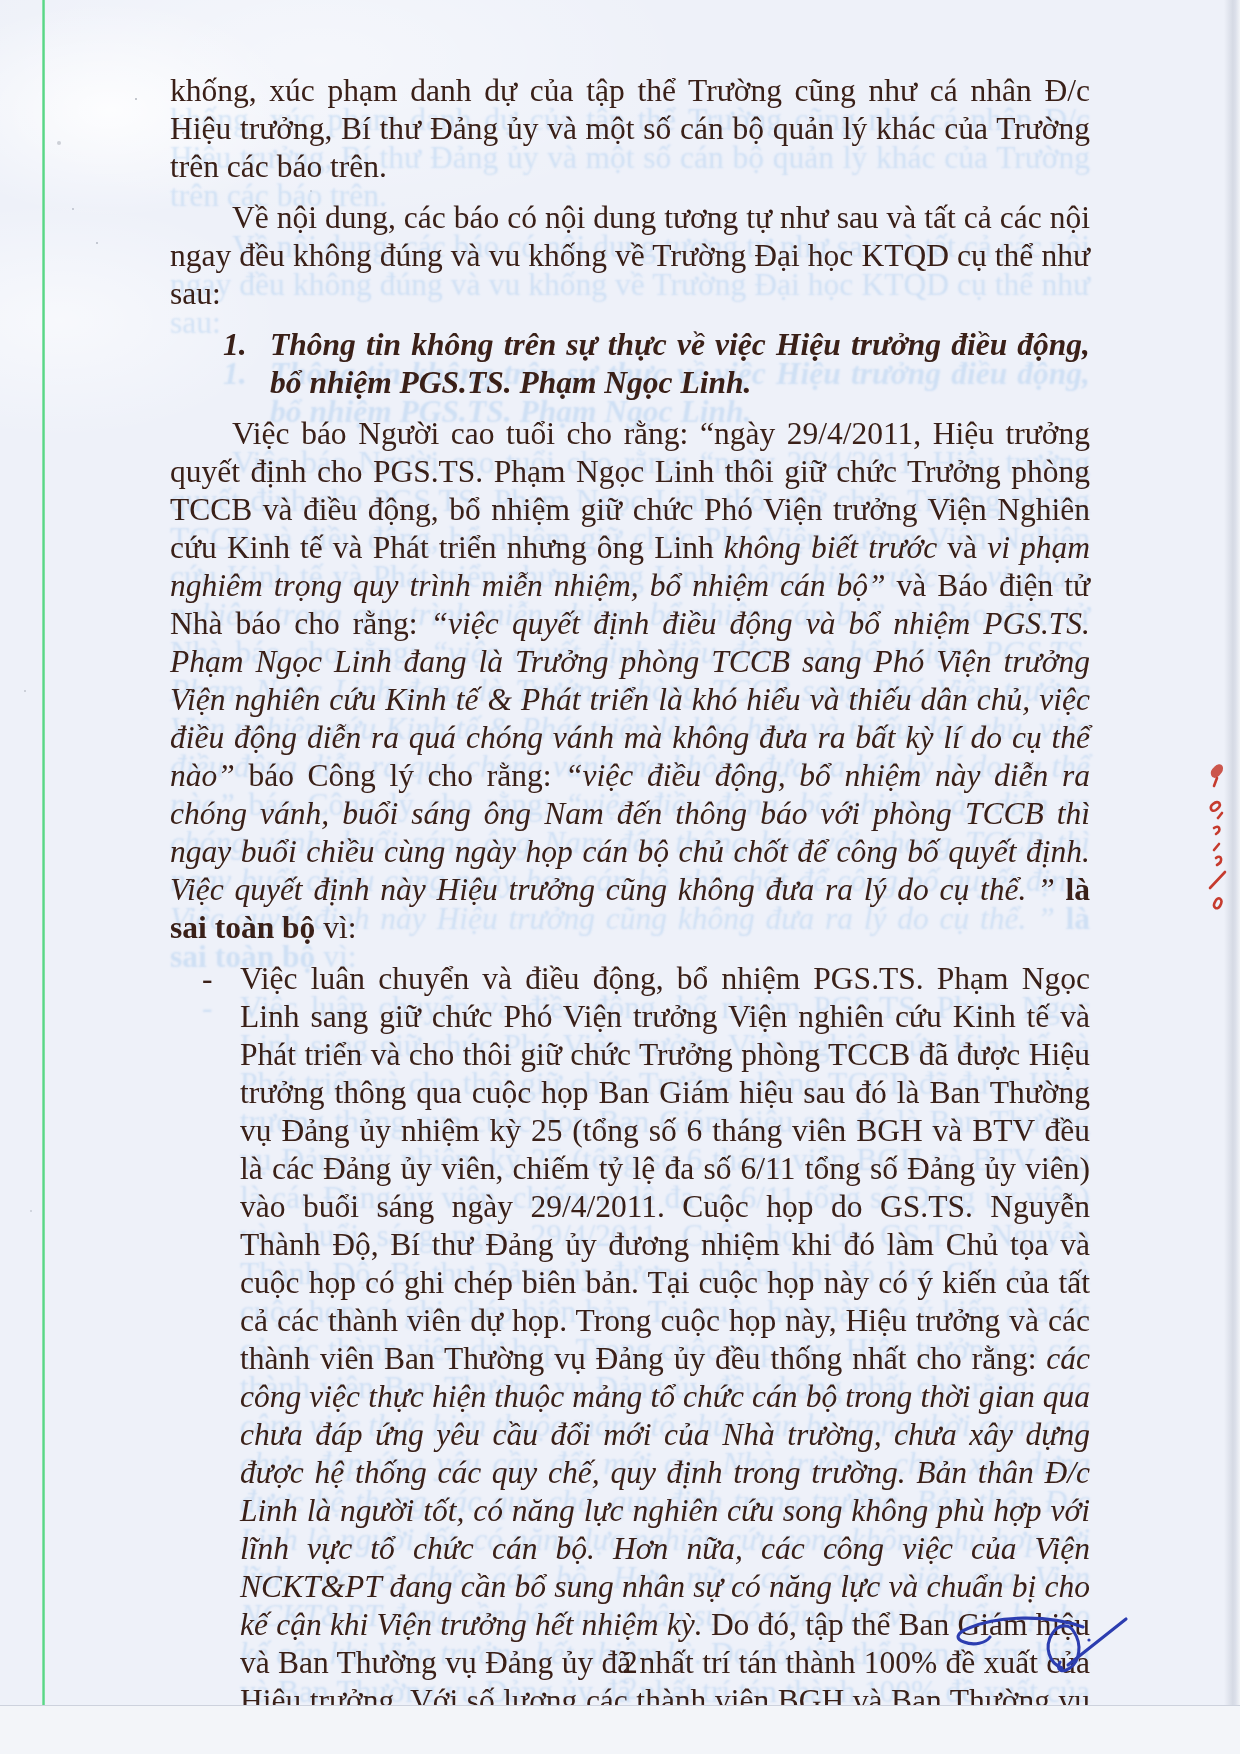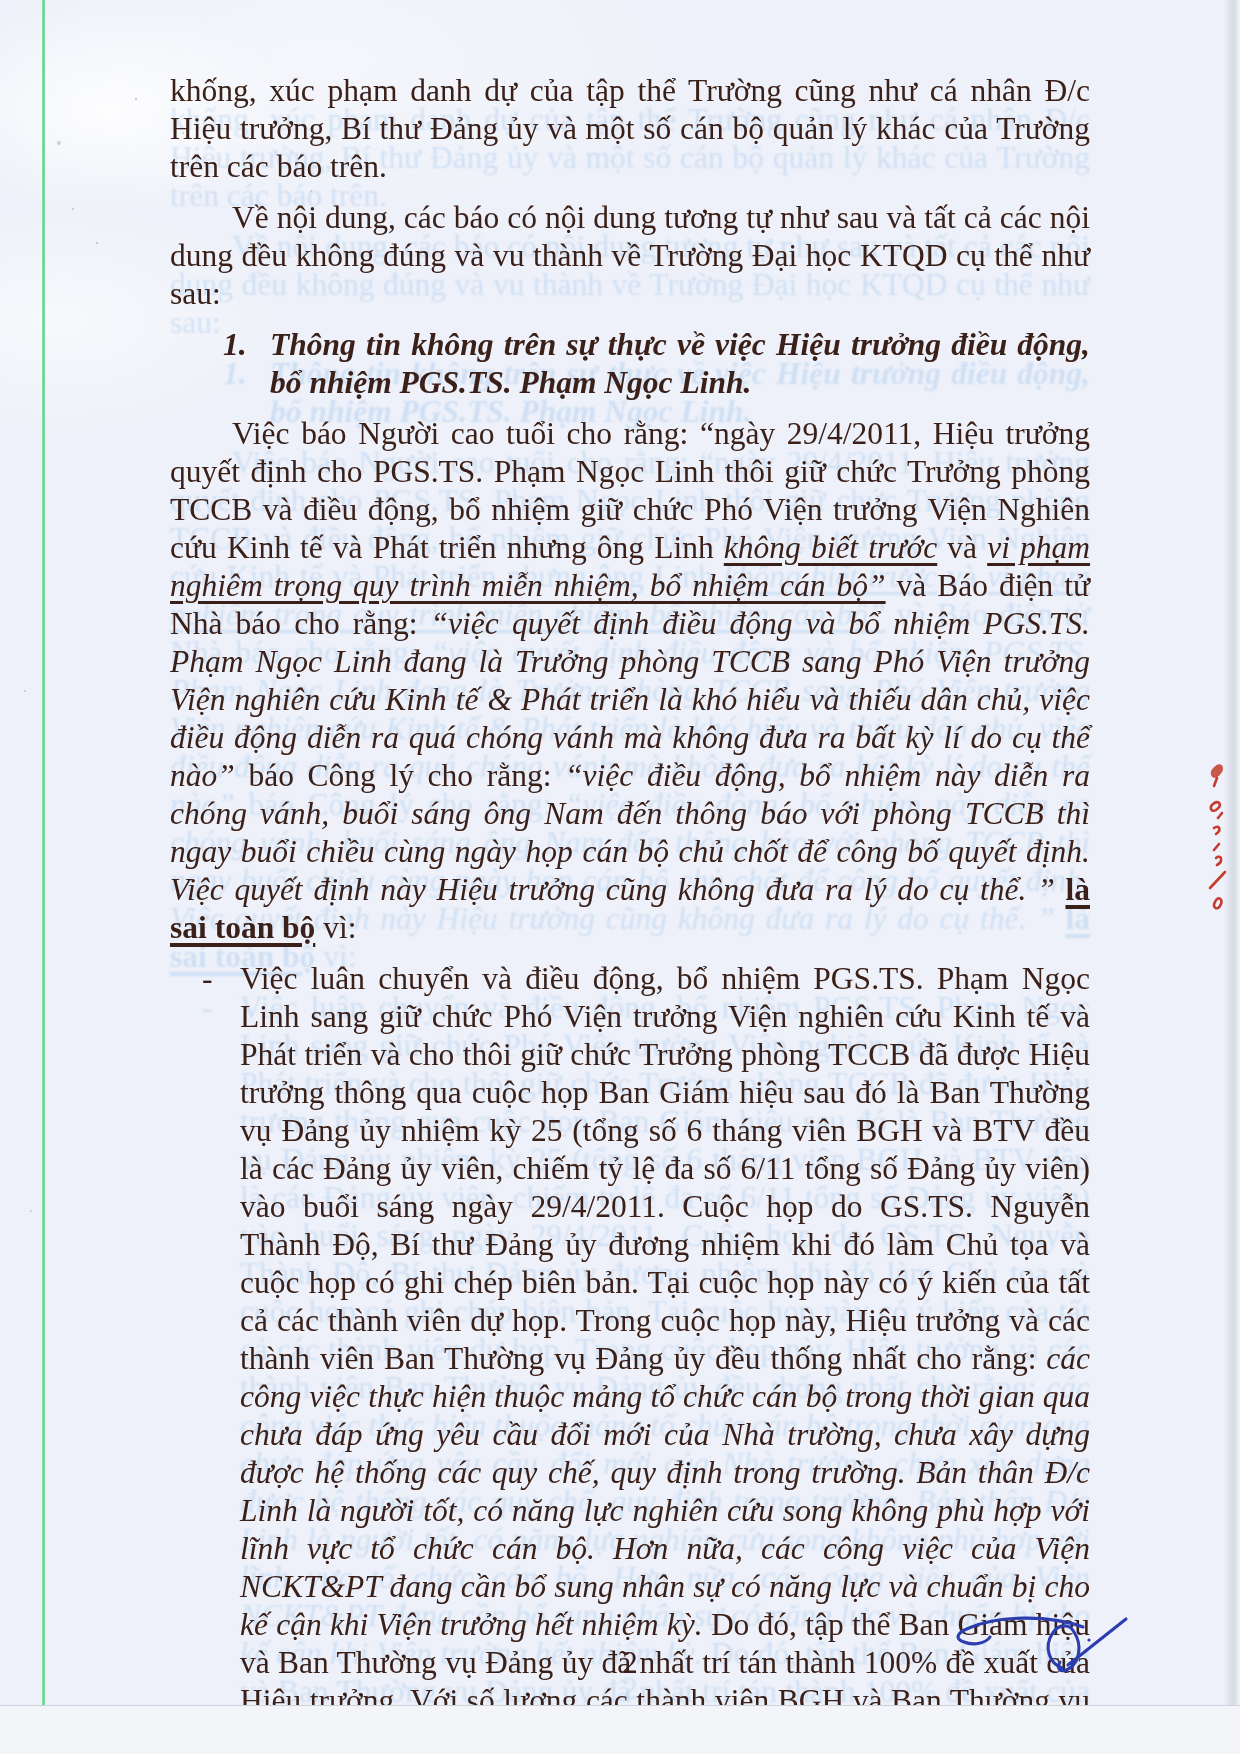--- a/index.html
+++ b/index.html
@@ -32,40 +32,40 @@
   .para{margin:0 0 13px 0;}
   .ind{text-indent:62px;}
   .heading{display:flex;margin:3px 0 13px 53px;font-weight:bold;font-style:italic;}
   .hnum{width:47px;flex:none;}
   .htext{flex:1;}
   .bullet{display:flex;margin-left:32px;}
   .dash{width:38px;flex:none;}
   .btext{flex:1;text-align:justify;}
   .run-i{font-style:italic;}
   .run-b{font-weight:bold;}
-  .run-u{text-decoration:underline;text-decoration-thickness:2.5px;text-underline-offset:5px;}
+  .run-u{text-decoration-thickness:2.5px;text-underline-offset:5px;}
   .run-b.run-u{text-decoration-thickness:3.5px;}
   .pageno{position:absolute;top:1645px;left:170px;width:920px;text-align:center;
     font-size:31px;text-shadow:0 26px 2px rgba(126,180,232,.25);}
   .signature{position:absolute;left:943px;top:1610px;}
   .margin-mark{position:absolute;left:1205px;top:760px;}
 </style>
 </head>
 <body>
 
 <div class="page">
 
   <div class="scan-line"></div>
   <div class="specks"></div>
 
   <div class="content">
 
     <p class="para"><span>khống, xúc phạm danh dự của tập thể Trường cũng như cá nhân Đ/c Hiệu trưởng, Bí thư Đảng ủy và một số cán bộ quản lý khác của Trường trên các báo trên.</span></p>
 
-    <p class="para ind"><span>Về nội dung, các báo có nội dung tương tự như sau và tất cả các nội dung đều không đúng và vu thành về Trường Đại học KTQD cụ thể như sau:</span></p>
+    <p class="para ind"><span>Về nội dung, các báo có nội dung tương tự như sau và tất cả các nội ngay đều không đúng và vu khống về Trường Đại học KTQD cụ thể như sau:</span></p>
 
     <div class="heading">
       <span class="hnum">1.</span>
       <div class="htext">Thông tin không trên sự thực về việc Hiệu trưởng điều động, bổ nhiệm PGS.TS. Phạm Ngọc Linh.</div>
     </div>
 
     <p class="para ind"><span>Việc báo Người cao tuổi cho rằng: “ngày 29/4/2011, Hiệu trưởng quyết định cho PGS.TS. Phạm Ngọc Linh thôi giữ chức Trưởng phòng TCCB và điều động, bổ nhiệm giữ chức Phó Viện trưởng Viện Nghiên cứu Kinh tế và Phát triển nhưng ông Linh </span><span class="run-i run-u">không biết trước</span><span> và </span><span class="run-i run-u">vi phạm nghiêm trọng quy trình miễn nhiệm, bổ nhiệm cán bộ”</span><span> và Báo điện tử Nhà báo cho rằng: </span><span class="run-i">“việc quyết định điều động và bổ nhiệm PGS.TS. Phạm Ngọc Linh đang là Trưởng phòng TCCB sang Phó Viện trưởng Viện nghiên cứu Kinh tế &amp; Phát triển là khó hiểu và thiếu dân chủ, việc điều động diễn ra quá chóng vánh mà không đưa ra bất kỳ lí do cụ thể nào”</span><span> báo Công lý cho rằng: </span><span class="run-i">“việc điều động, bổ nhiệm này diễn ra chóng vánh, buổi sáng ông Nam đến thông báo với phòng TCCB thì ngay buổi chiều cùng ngày họp cán bộ chủ chốt để công bố quyết định. Việc quyết định này Hiệu trưởng cũng không đưa ra lý do cụ thể. ” </span><span class="run-b run-u">là sai toàn bộ</span><span> vì:</span></p>
 
     <div class="bullet">
       <span class="dash">-</span>

